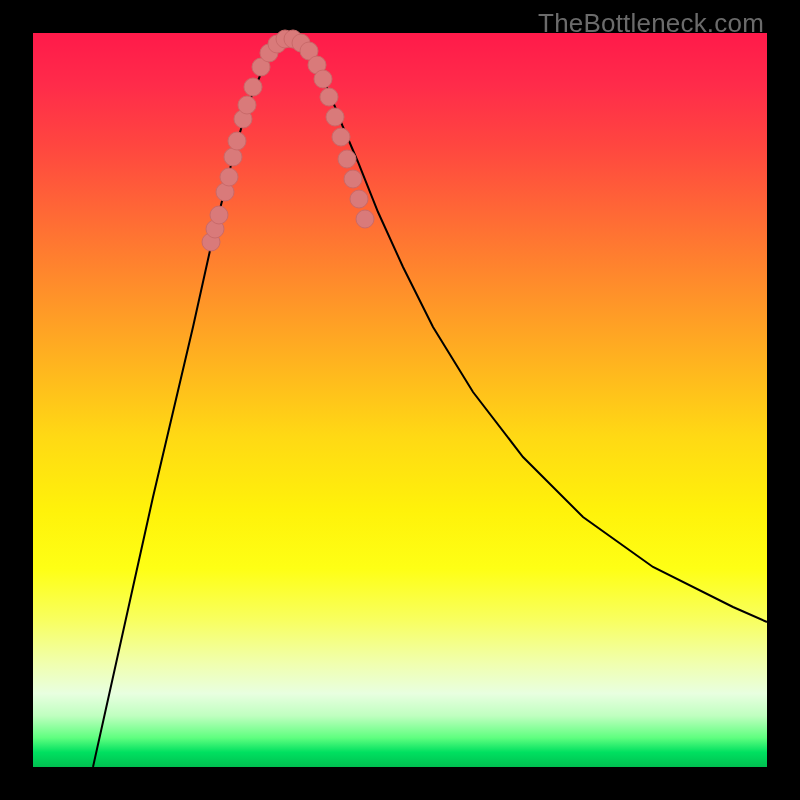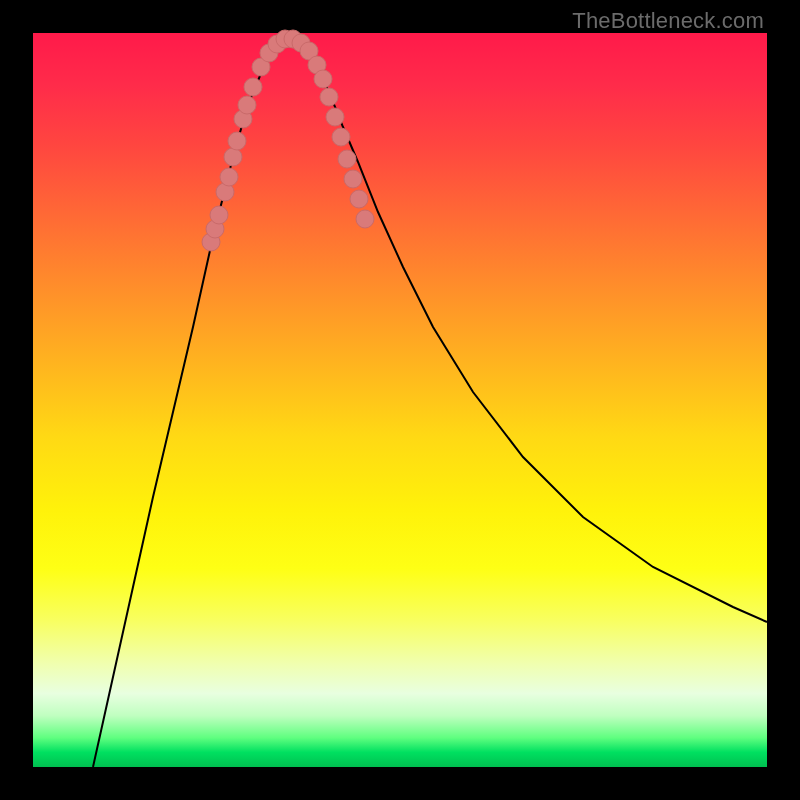--- a/index.html
+++ b/index.html
@@ -30,21 +30,21 @@
       #00e060 98%,
       #00c050 100%
     );
   }
 
   .watermark {
     position: absolute;
     top: 8px;
     right: 36px;
     color: #6b6b6b;
-    font-size: 22px;
+    font-size: 26px;
     font-weight: 500;
     letter-spacing: 0.2px;
   }
 
   svg.curves {
     position: absolute;
     left: 33px;
     top: 33px;
     width: 734px;
     height: 734px;

